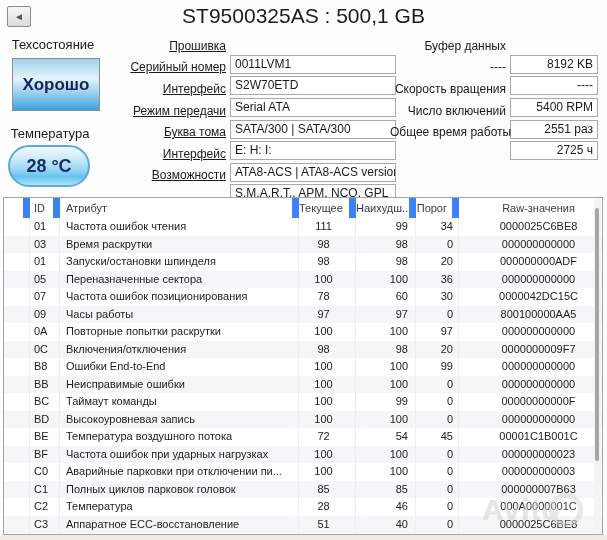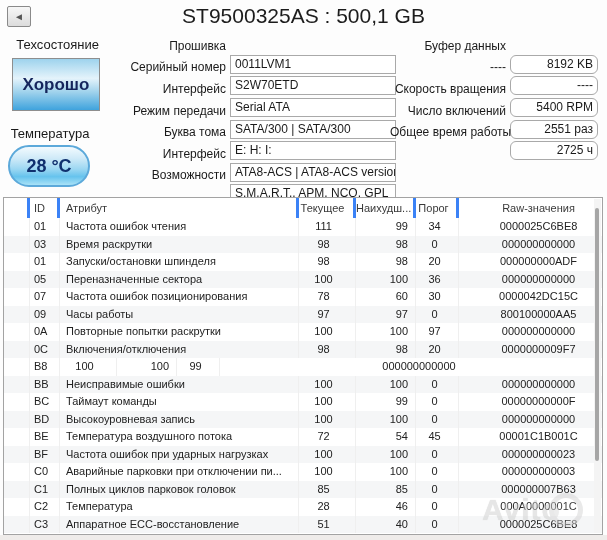--- a/index.html
+++ b/index.html
@@ -8,62 +8,62 @@
   .app { position:relative; width:607px; height:535px; background:#fdfdfd; overflow:hidden; }
 
   
   .back-btn { position:absolute; left:7px; top:6px; width:24px; height:21px;
     background:linear-gradient(#f7f7f7,#dcdcdc); border:1px solid #8a8a8a; border-radius:2px;
     font-size:10px; color:#555; line-height:18px; text-align:center; cursor:pointer; }
   .title { position:absolute; left:0; right:0; top:4px; height:30px; text-align:center;
     font-size:21px; color:#1c1c1c; }
 
   
-  .health-label { position:absolute; left:7px; top:37px; width:92px; text-align:right;
+  .health-label { position:absolute; left:7px; top:37px; width:92px; text-align:center;
     font-size:13px; color:#1a1a1a; }
   .health-btn { position:absolute; left:12px; top:58px; width:88px; height:53px;
     border:1px solid #8e8e8e;
     background:linear-gradient(180deg,#9ed3ed 0%,#e4f3fb 38%,#9fd2ec 65%,#3fa3dd 100%);
     font-family:"Liberation Sans", sans-serif; font-size:17px; font-weight:bold; color:#15255c;
     cursor:pointer; }
   .temp-label { position:absolute; left:7px; top:126px; width:86px; text-align:center;
     font-size:13px; color:#1a1a1a; }
   .temp-pill { position:absolute; left:8px; top:145px; width:82px; height:42px;
     border:2px solid #5ca9da; border-radius:21px;
     background:linear-gradient(180deg,#f2fafe 0%,#cfeaf8 30%,#9cd7f2 58%,#66c3ed 78%,#a9e2f7 100%);
     font-family:"Liberation Sans", sans-serif; font-size:18px; font-weight:bold; color:#10306e;
     cursor:pointer; }
 
   
   .info-col { position:absolute; top:35px; }
   #info-left  { left:100px; width:300px; }
   #info-right { left:390px; width:210px; }
   .irow { height:21.6px; display:flex; align-items:center; }
   .ilabel { text-align:right; font-size:12px; color:#1a1a1a; margin-right:4px; white-space:nowrap; }
-  #info-left  .ilabel { width:126px; }
+  #info-left  .ilabel { width:126px;text-decoration:underline; }
   #info-right .ilabel { width:116px; }
   .ibox { border:1px solid #a9a9a9; background:#fff; height:19px; line-height:17px;
     font-size:12px; color:#1a1a1a; padding:0 4px; overflow:hidden; white-space:nowrap;margin-top:37px; }
   #info-left  .ibox { width:166px; }
-  #info-right .ibox { width:88px; text-align:right;border-radius:6px; }
+  #info-right .ibox { width:88px; text-align:right; }
 
   
   .smart { position:absolute; left:3px; top:197px; width:600px; height:338px;
     border:1px solid #a3a3a3; background:#fff; font-size:11px; color:#222; }
   .srow { display:flex; height:17.5px; line-height:17.5px; }
   .srow.header { height:20px; line-height:20px; color:#3a3a3a; cursor:default; }
   .srow > span { display:block; overflow:hidden; white-space:nowrap; border-right:1px solid #efefef; }
-  .srow.header > span { border-right:3px solid #3b82f6; }
+  .srow.header > span { border-right:7px solid #3b82f6; }
   .srow > span:last-child, .srow.header > span:last-child { border-right:none; }
   .c-dot  { width:26px; display:flex; align-items:center; justify-content:center; }
   .c-id   { width:30px; padding-left:4px; }
   .c-attr { width:239px; padding-left:6px; }
   .c-cur  { width:57px; text-align:center; padding-right:7px; }
   .c-worst{ width:60px; text-align:right; padding-right:7px; }
-  .c-th   { width:43px; text-align:center; padding-right:5px; }
+  .c-th   { width:43px; text-align:right; padding-right:5px; }
   .c-raw  { flex:1; text-align:center; padding-left:24px; padding-right:8px; }
   #smart-rows .srow:nth-child(even) { background:#f5f6f7; }
   .dot { width:13px; height:13px; border-radius:50%;
     background:radial-gradient(circle at 38% 28%, #d9edfb 0%, #7cb4f0 35%, #3a66cf 72%, #274a9e 100%); }
 
   
   .sb-track { position:absolute; right:1px; top:1px; bottom:1px; width:7px; background:#f4f4f4; }
   .sb-thumb { position:absolute; right:2px; top:9px; width:4px; height:253px;
     background:#a6a6a6; border-radius:2px; cursor:pointer; }
 
@@ -246,20 +246,21 @@
     <span class="c-attr">Включения/отключения</span>
     <span class="c-cur">98</span>
     <span class="c-worst">98</span>
     <span class="c-th">20</span>
     <span class="c-raw">0000000009F7</span>
   </div>
 
   <div class="srow">
     <span class="c-dot"><span class="dot"></span></span>
     <span class="c-id">B8</span>
+    <span class="c-attr">Ошибки End-to-End</span>
     <span class="c-cur">100</span>
     <span class="c-worst">100</span>
     <span class="c-th">99</span>
     <span class="c-raw">000000000000</span>
   </div>
 
   <div class="srow">
     <span class="c-dot"><span class="dot"></span></span>
     <span class="c-id">BB</span>
     <span class="c-attr">Неисправимые ошибки</span>

